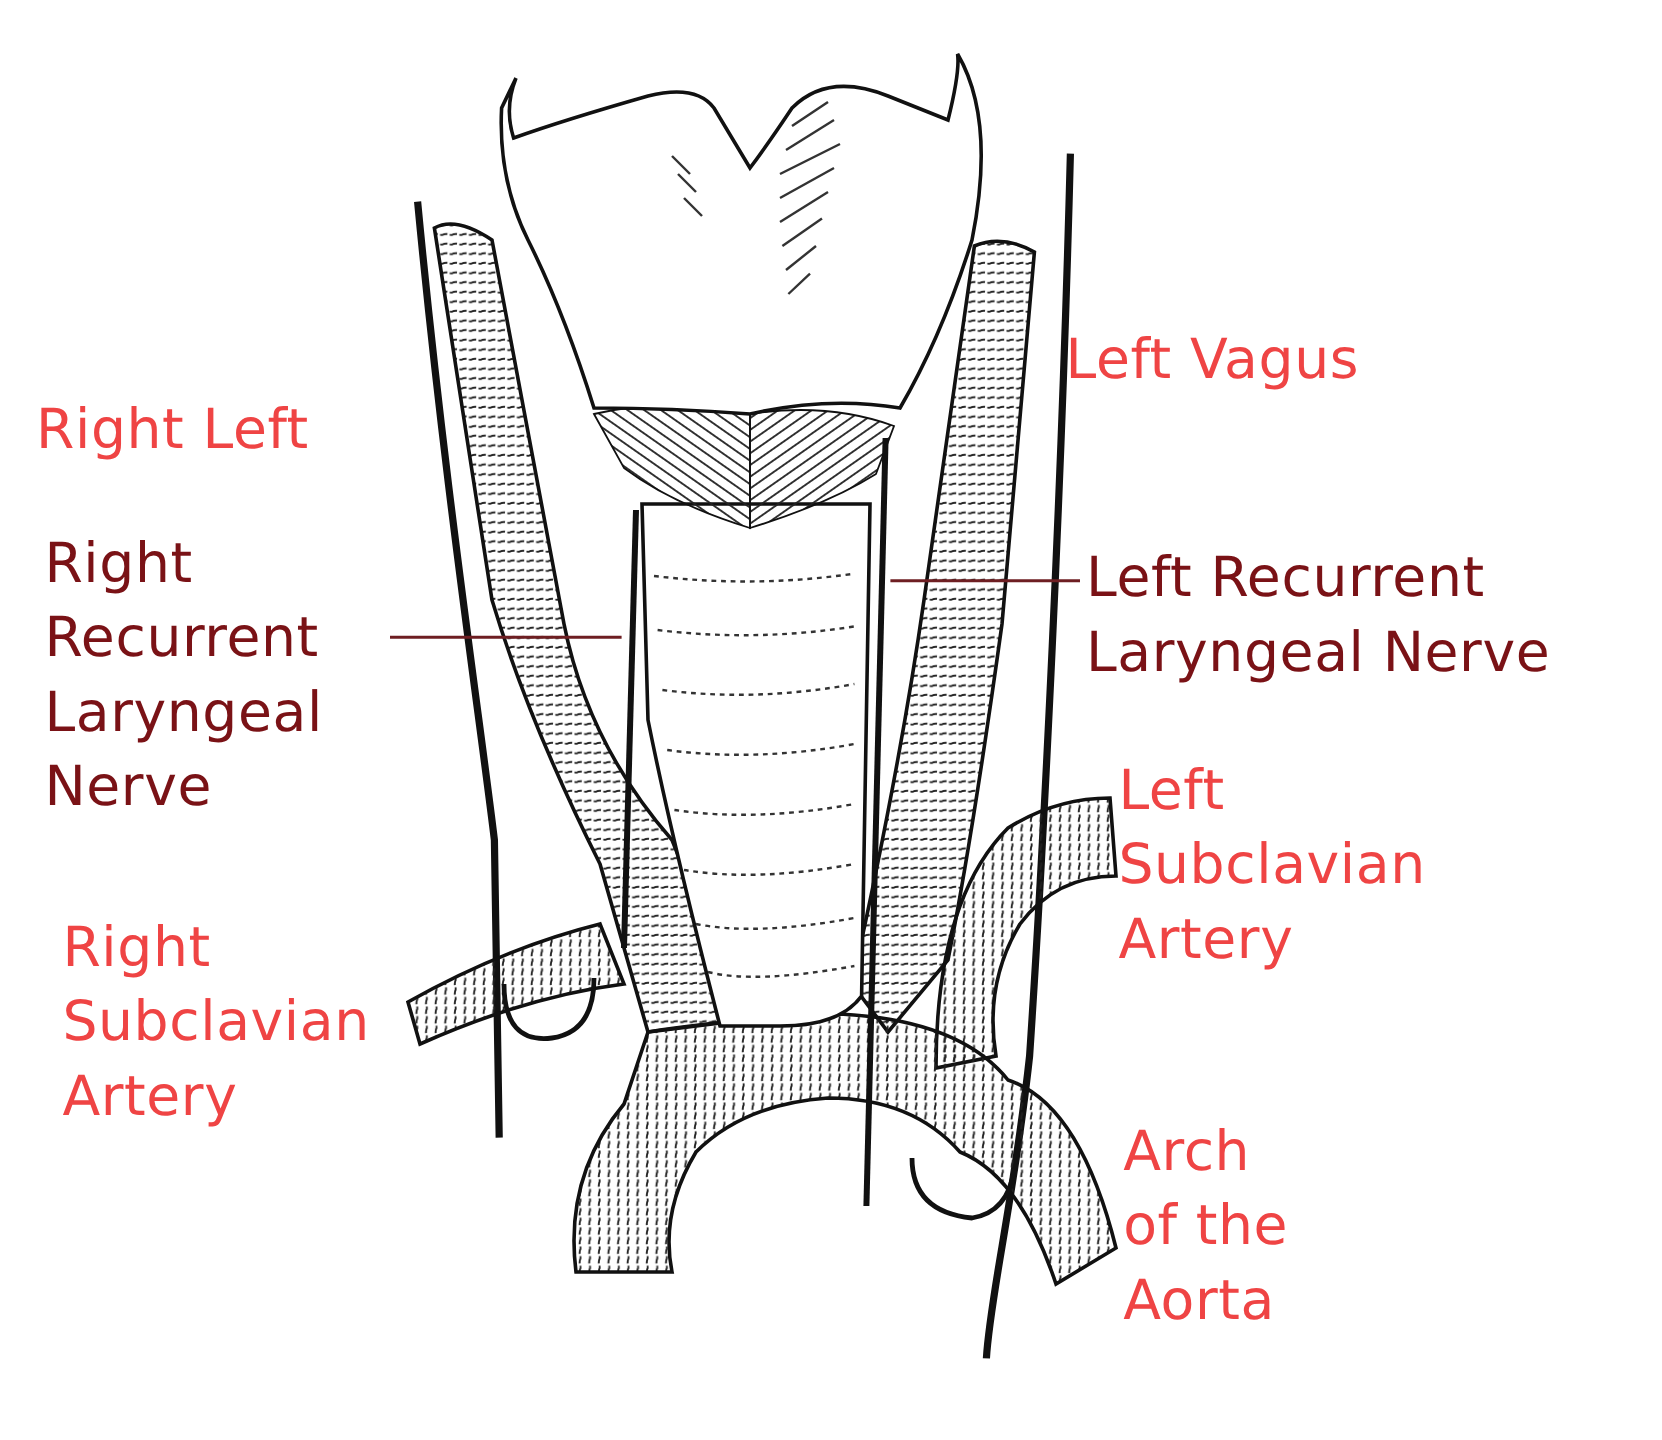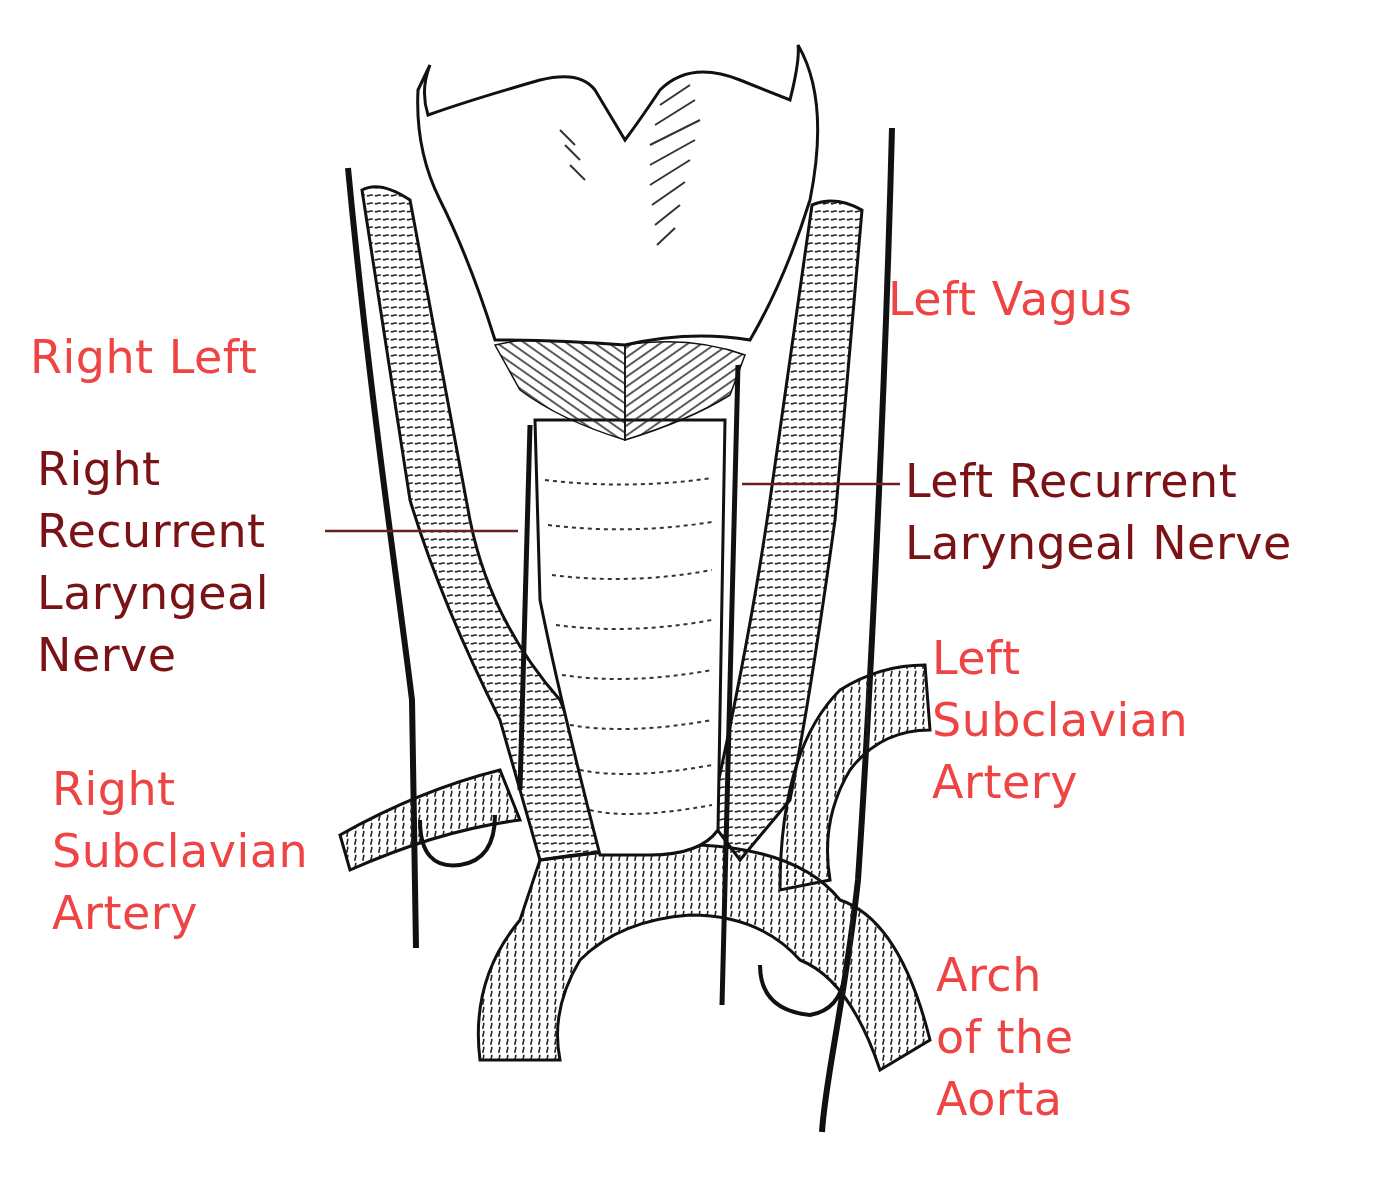--- a/index.html
+++ b/index.html
@@ -93,15 +93,15 @@
 Laryngeal
 Nerve</div>
 <div class="label red" style="left:905px; top:450px;">Left Recurrent
 Laryngeal Nerve</div>
 <div class="label black" style="left:52px; top:758px;">Right
 Subclavian
 Artery</div>
 <div class="label black" style="left:932px; top:616px;margin-top:11px;">Left
 Subclavian
 Artery</div>
-<div class="label black" style="left:936px; top:928px;margin-top:16px;">Arch
+<div class="label black" style="left:936px; top:928px;">Arch
 of the
 Aorta</div>
 
 </body></html>

